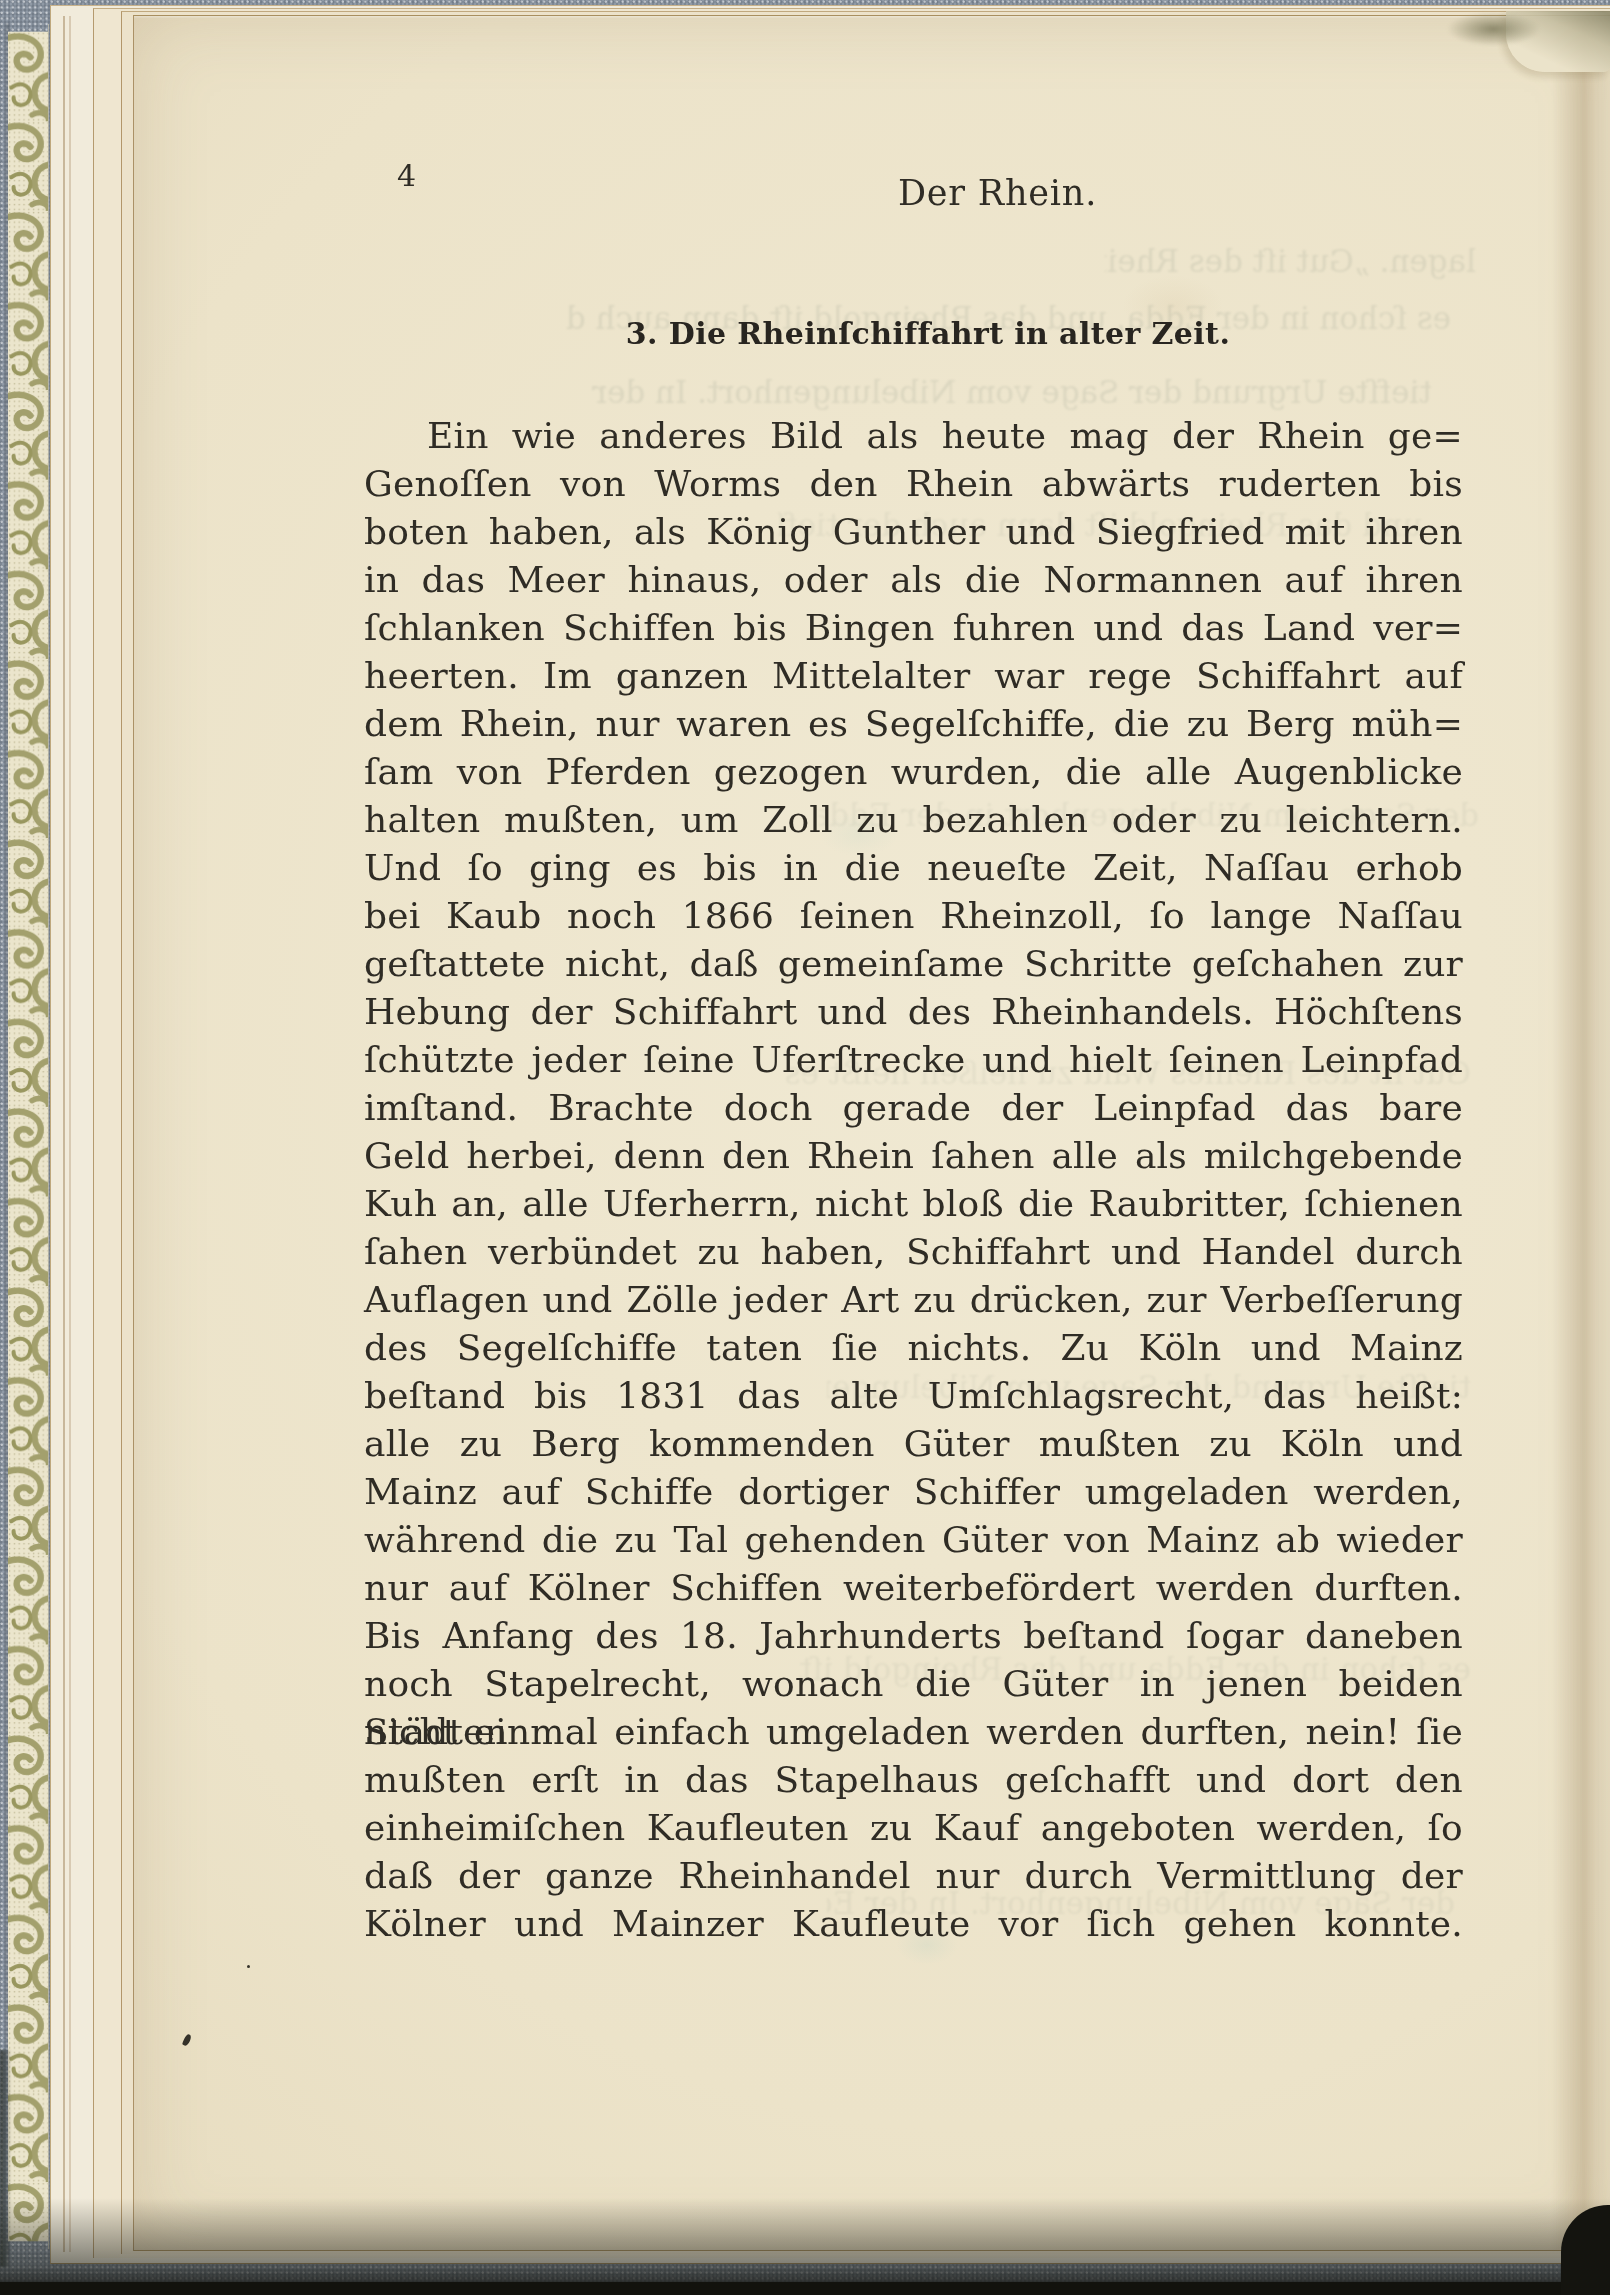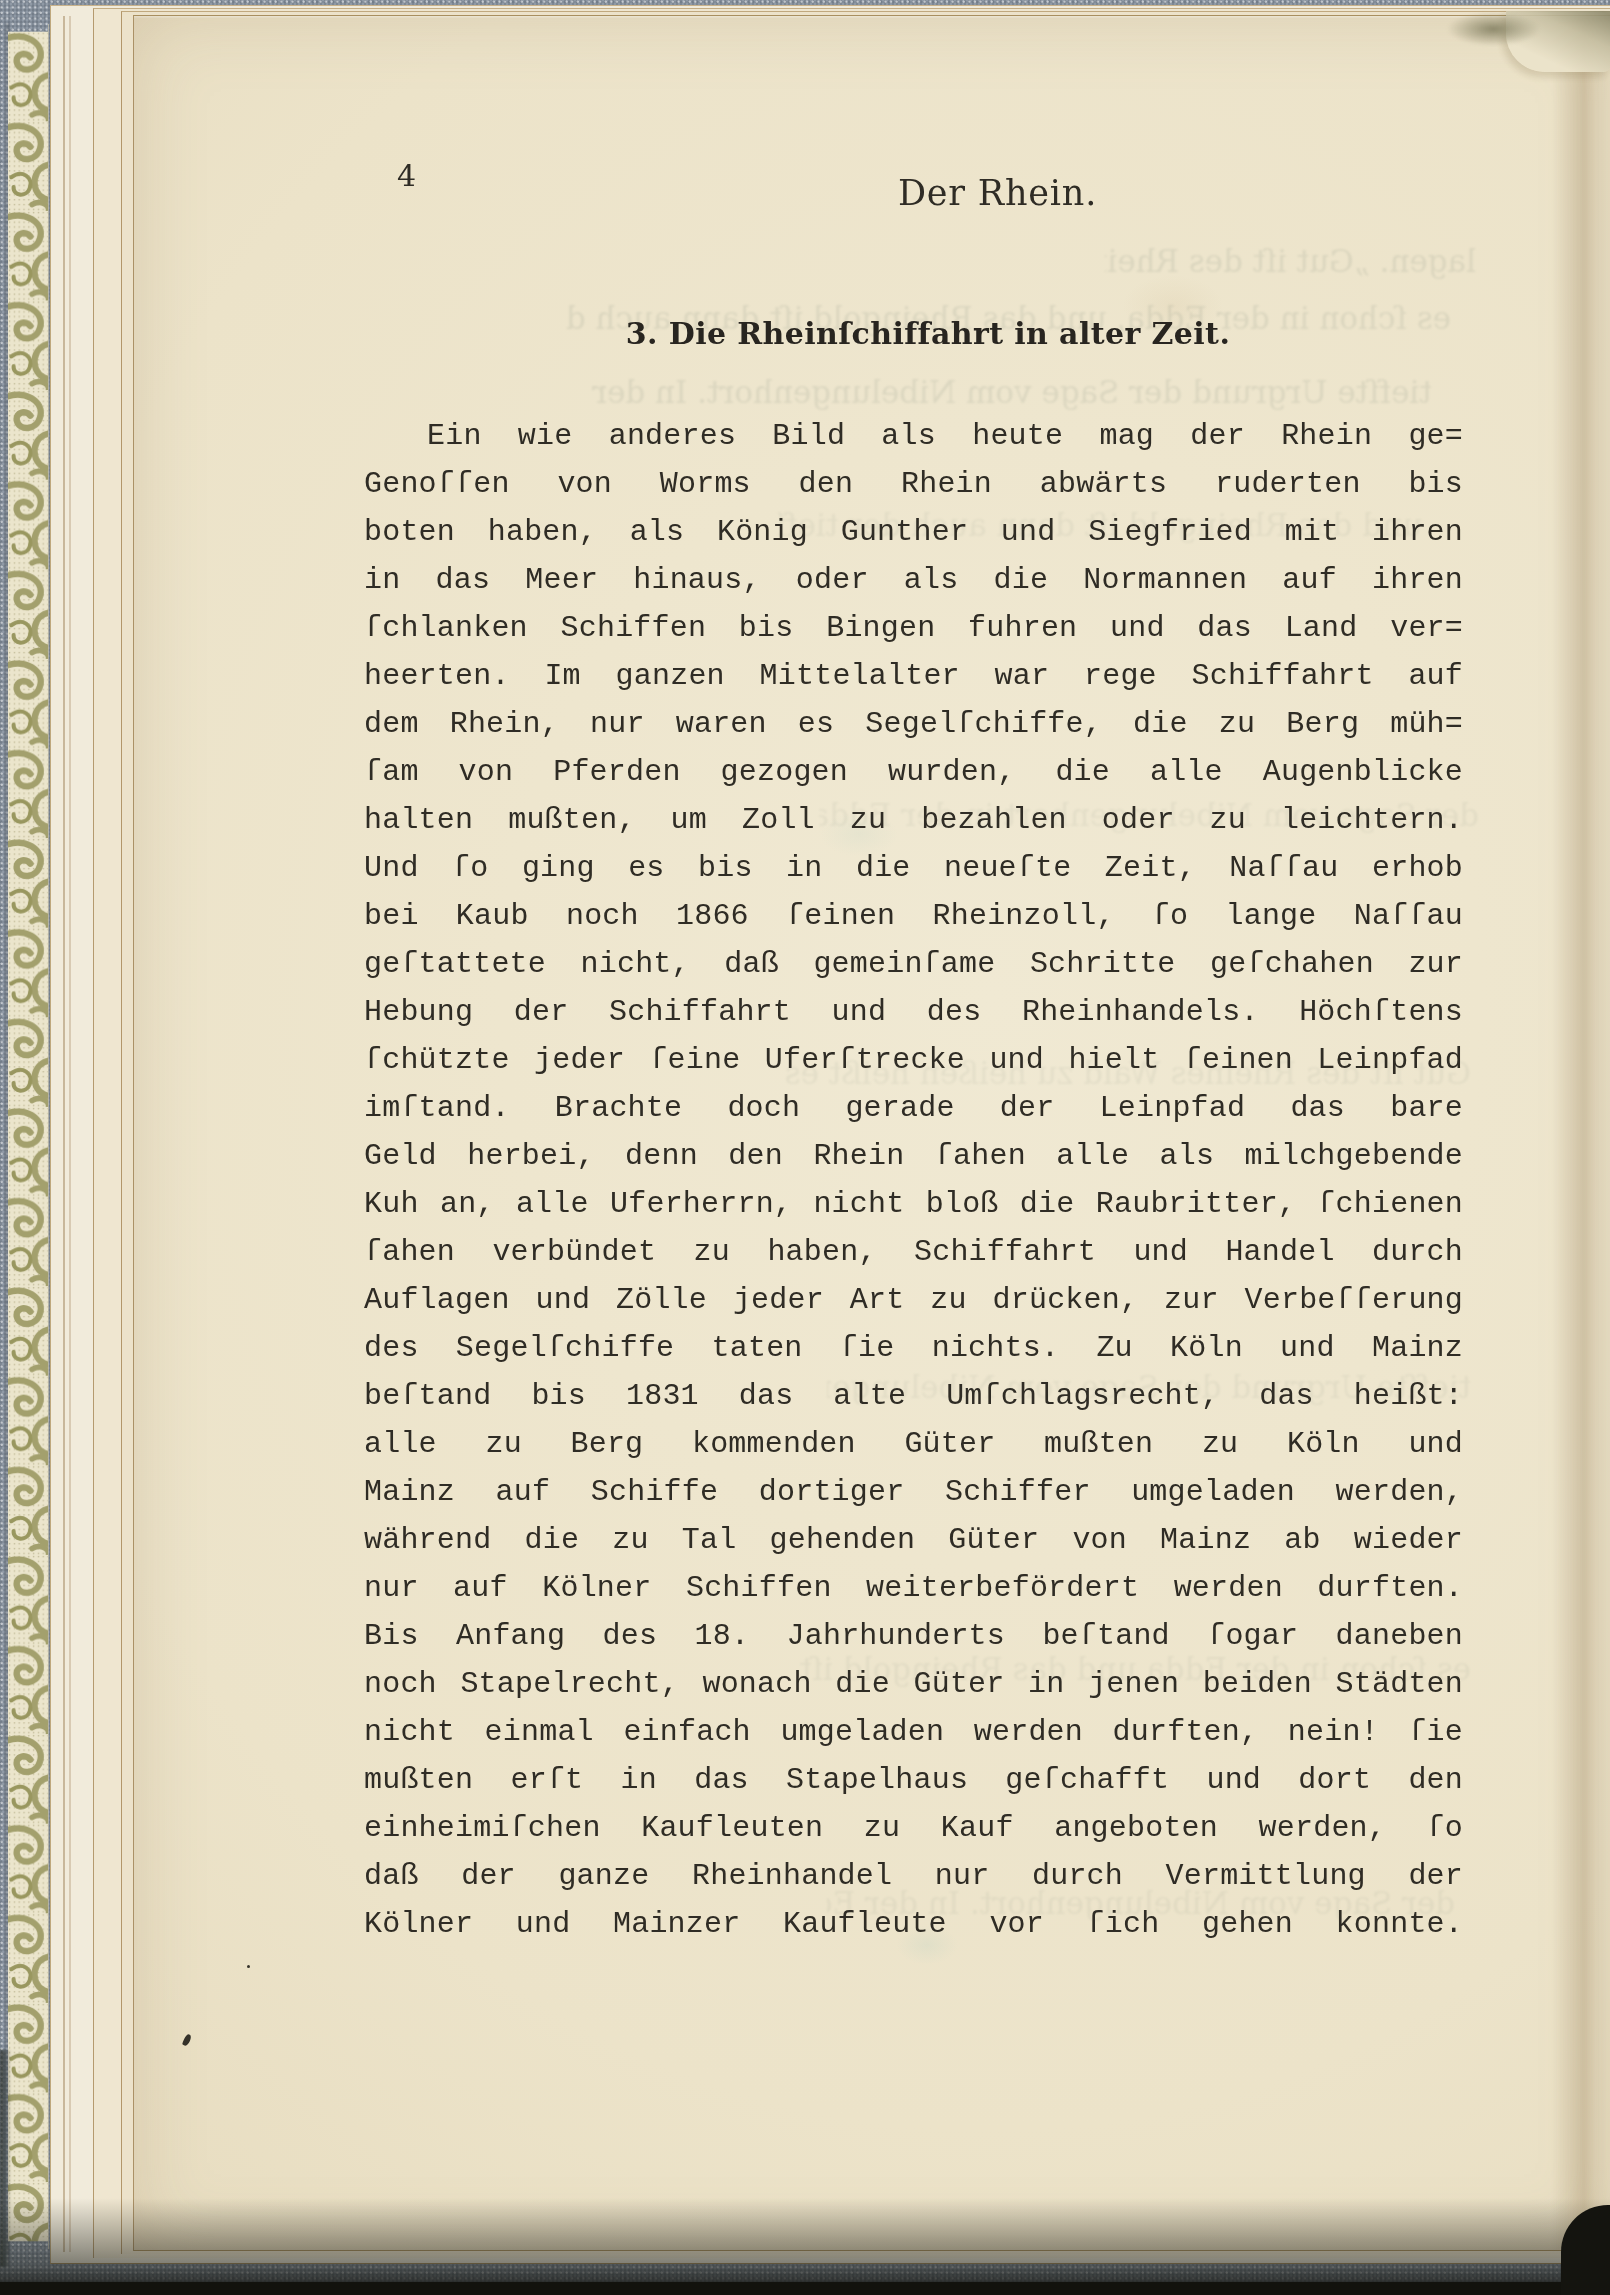--- a/index.html
+++ b/index.html
@@ -59,22 +59,22 @@
     filter:blur(1.6px);}
 
   
   .ink{color:#2f2c25;}
   .folio{position:absolute;left:263px;top:142px;font-size:30px;}
   .running-title{position:absolute;left:764px;top:145px;font-size:35px;letter-spacing:0.8px;margin-top:12px;}
   .heading{position:absolute;left:230px;top:300px;width:1099px;height:52px;
     font-size:30px;font-weight:bold;text-align:center;padding-left:29px;box-sizing:border-box;
     letter-spacing:0.4px;color:#282520;}
   .bodytext{position:absolute;left:230px;top:396px;width:1099px;}
-  .bl{height:48px;line-height:48px;font-size:30px;letter-spacing:0.2px;
-    text-align:justify;text-align-last:justify;box-sizing:border-box;font-family:Liberation Mono, monospace;}
+  .bl{height:48px;line-height:48px;font-size:36px;letter-spacing:0.2px;
+    text-align:justify;text-align-last:justify;box-sizing:border-box;}
   .bl.indent{padding-left:63px;}
 
   
   .bleed{position:absolute;transform:scaleX(-1);color:#6f7d6f;filter:blur(1px);
     font-size:31px;text-align:center;opacity:.09;white-space:nowrap;overflow:hidden;}
   .bleed.strong{opacity:.14;}
 
   
   .speck{position:absolute;background:#35322a;border-radius:50%;}
   .speck.comma{width:5.6px;height:12px;border-radius:60% 60% 70% 30%;transform:rotate(24deg);}

